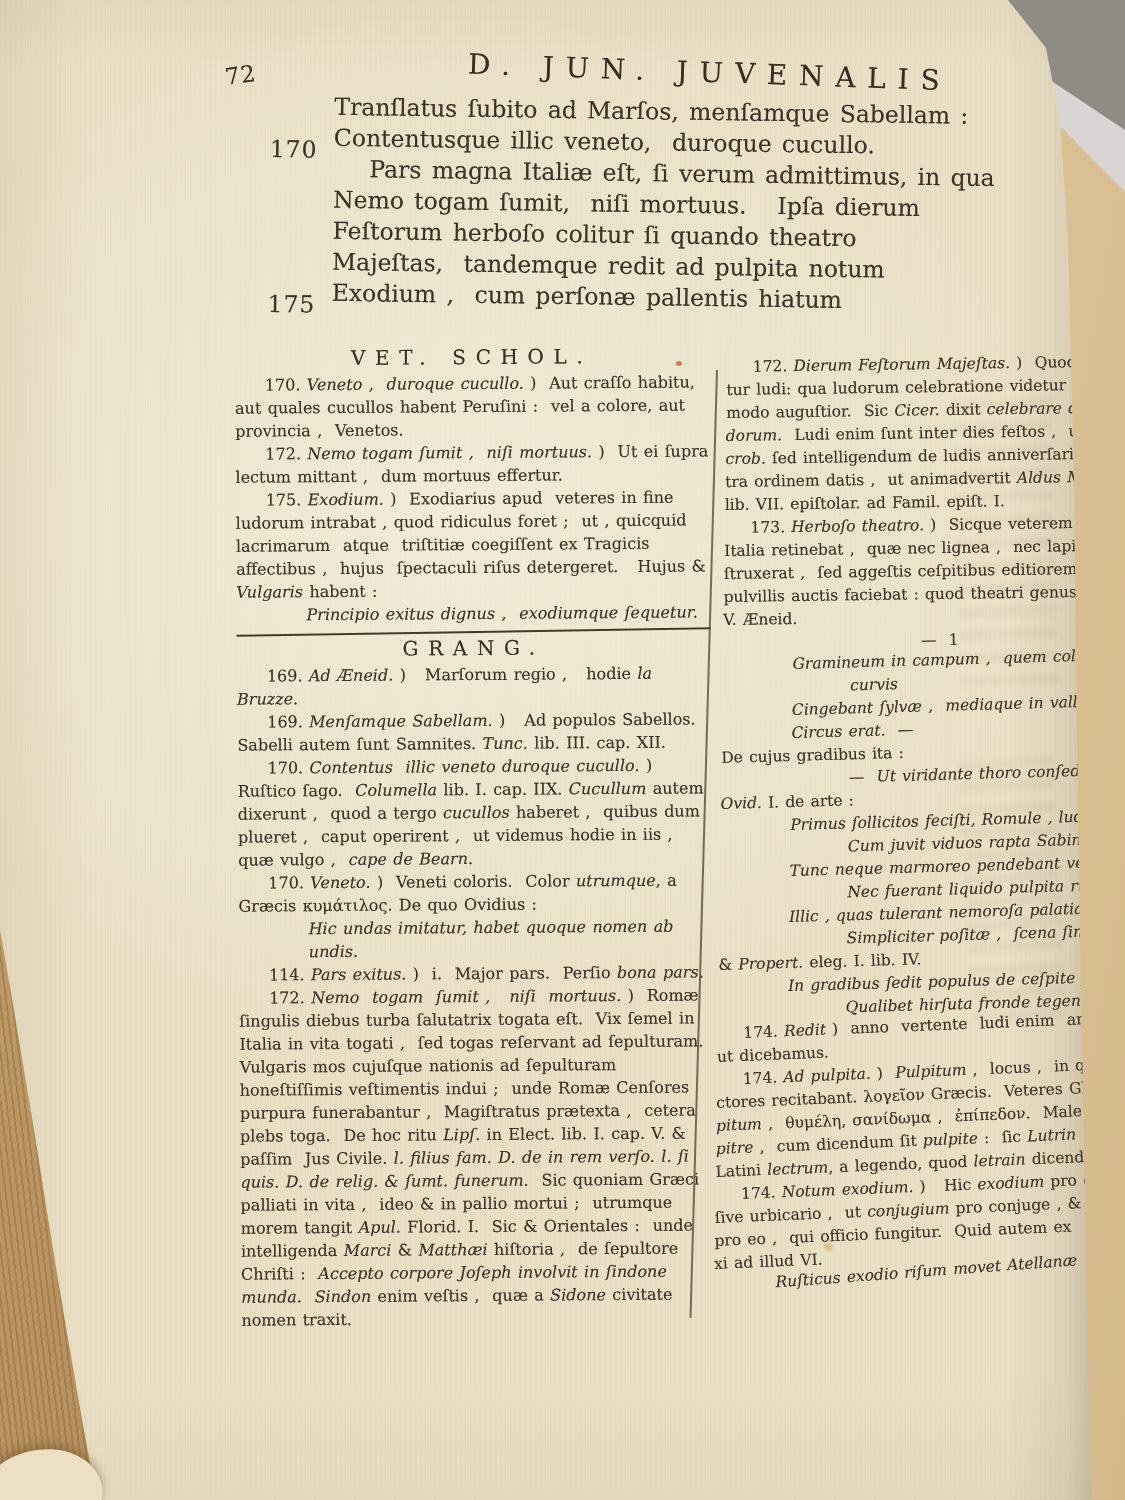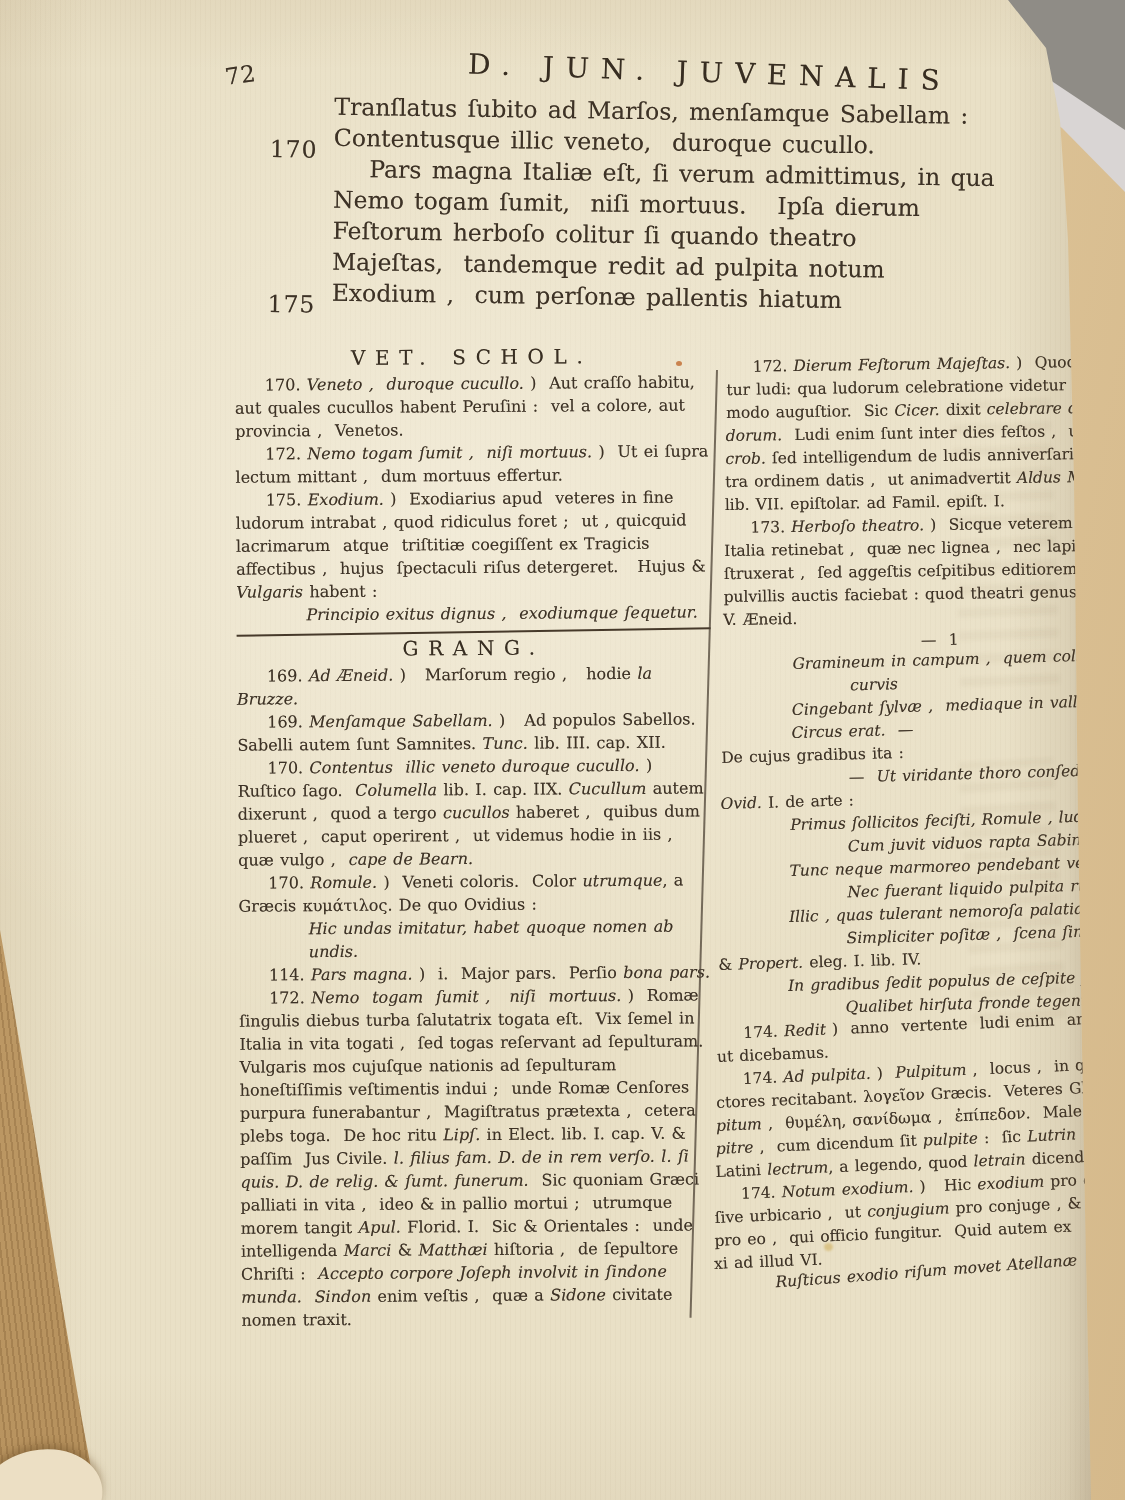--- a/index.html
+++ b/index.html
@@ -110,23 +110,23 @@
         <div class="sec-head">VET. SCHOL.</div>
         <p class="entry"><span>170. </span><span class="it">Veneto ,  duroque cucullo.</span><span> )  Aut craſſo habitu, aut quales cucullos habent Peruſini :  vel a colore, aut provincia ,  Venetos.</span></p>
         <p class="entry"><span>172. </span><span class="it">Nemo togam ſumit ,  niſi mortuus.</span><span> )  Ut ei ſupra lectum mittant ,  dum mortuus effertur.</span></p>
         <p class="entry"><span>175. </span><span class="it">Exodium.</span><span> )  Exodiarius apud  veteres in fine ludorum intrabat , quod ridiculus foret ;  ut , quicquid lacrimarum  atque  triſtitiæ coegiſſent ex Tragicis affectibus ,  hujus  ſpectaculi riſus detergeret.   Hujus &amp; </span><span class="it">Vulgaris</span><span> habent :</span></p>
         <p class="quote"><span class="it">Principio exitus dignus ,  exodiumque ſequetur.</span></p>
         <div class="sec-rule"></div>
         <div class="sec-head">GRANG.</div>
         <p class="entry"><span>169. </span><span class="it">Ad Æneid.</span><span> )   Marſorum regio ,   hodie </span><span class="it">la Bruzze.</span></p>
         <p class="entry"><span>169. </span><span class="it">Menſamque Sabellam.</span><span> )   Ad populos Sabellos. Sabelli autem ſunt Samnites. </span><span class="it">Tunc.</span><span> lib. III. cap. XII.</span></p>
         <p class="entry"><span>170. </span><span class="it">Contentus  illic veneto duroque cucullo.</span><span> ) Ruſtico ſago.  </span><span class="it">Columella</span><span> lib. I. cap. IIX. </span><span class="it">Cucullum</span><span> autem dixerunt ,  quod a tergo </span><span class="it">cucullos</span><span> haberet ,  quibus dum plueret ,  caput operirent ,  ut videmus hodie in iis , quæ vulgo ,  </span><span class="it">cape de Bearn.</span></p>
-        <p class="entry"><span>170. </span><span class="it">Romule.</span><span> )  Veneti coloris.  Color </span><span class="it">utrumque</span><span>, a Græcis κυμάτιλος. De quo Ovidius :</span></p>
+        <p class="entry"><span>170. </span><span class="it">Veneto.</span><span> )  Veneti coloris.  Color </span><span class="it">utrumque</span><span>, a Græcis κυμάτιλος. De quo Ovidius :</span></p>
         <p class="quote"><span class="it">Hic undas imitatur, habet quoque nomen ab undis.</span></p>
-        <p class="entry"><span>114. </span><span class="it">Pars magna.</span><span> )  i.  Major pars.  Perſio </span><span class="it">bona pars.</span></p>
+        <p class="entry"><span>114. </span><span class="it">Pars exitus.</span><span> )  i.  Major pars.  Perſio </span><span class="it">bona pars.</span></p>
         <p class="entry"><span>172. </span><span class="it">Nemo  togam  ſumit ,   niſi  mortuus.</span><span> )  Romæ ſingulis diebus turba ſalutatrix togata eſt.  Vix ſemel in Italia in vita togati ,  ſed togas reſervant ad ſepulturam. Vulgaris mos cujuſque nationis ad ſepulturam honeſtiſſimis veſtimentis indui ;  unde Romæ Cenſores purpura funerabantur ,  Magiſtratus prætexta ,  cetera plebs toga.  De hoc ritu </span><span class="it">Lipſ.</span><span> in Elect. lib. I. cap. V. &amp; paſſim  Jus Civile. </span><span class="it">l. filius fam. D. de in rem verſo. l. ſi quis. D. de relig. &amp; ſumt. funerum.</span><span>  Sic quoniam Græci palliati in vita ,  ideo &amp; in pallio mortui ;  utrumque morem tangit </span><span class="it">Apul.</span><span> Florid. I.  Sic &amp; Orientales :  unde intelligenda </span><span class="it">Marci</span><span> &amp; </span><span class="it">Matthæi</span><span> hiſtoria ,  de ſepultore Chriſti :  </span><span class="it">Accepto corpore Joſeph involvit in ſindone munda.</span><span>  </span><span class="it">Sindon</span><span> enim veſtis ,  quæ a </span><span class="it">Sidone</span><span> civitate nomen traxit.</span></p>
       </div>
     <div class="vertical-rule"></div>
     <div class="right-col ink">
         <div class="rline ind"><span>172. </span><span class="it">Dierum Feſtorum Majeſtas.</span><span> )  Quod inte</span></div>
         <div class="rline"><span>tur ludi: qua ludorum celebratione videtur dies co</span></div>
         <div class="rline"><span>modo auguſtior.  Sic </span><span class="it">Cicer.</span><span> dixit </span><span class="it">celebrare dies fe</span></div>
         <div class="rline"><span class="it">dorum.</span><span>  Ludi enim ſunt inter dies feſtos ,  ut reſe</span></div>
         <div class="rline"><span class="it">crob.</span><span> ſed intelligendum de ludis anniverſariis , n</span></div>
         <div class="rline"><span>tra ordinem datis ,  ut animadvertit </span><span class="it">Aldus Man</span></div>

